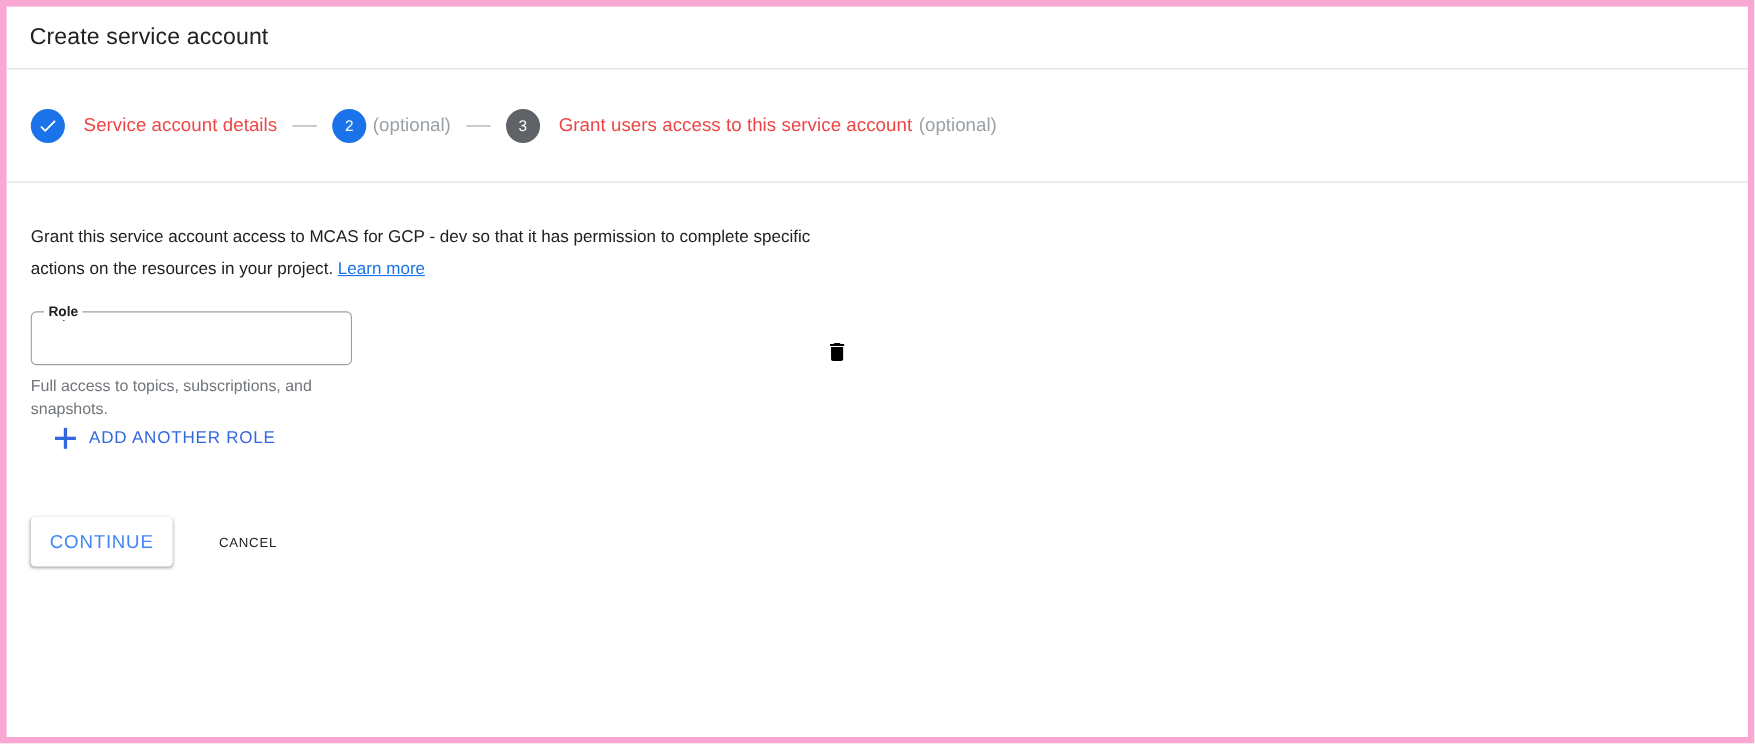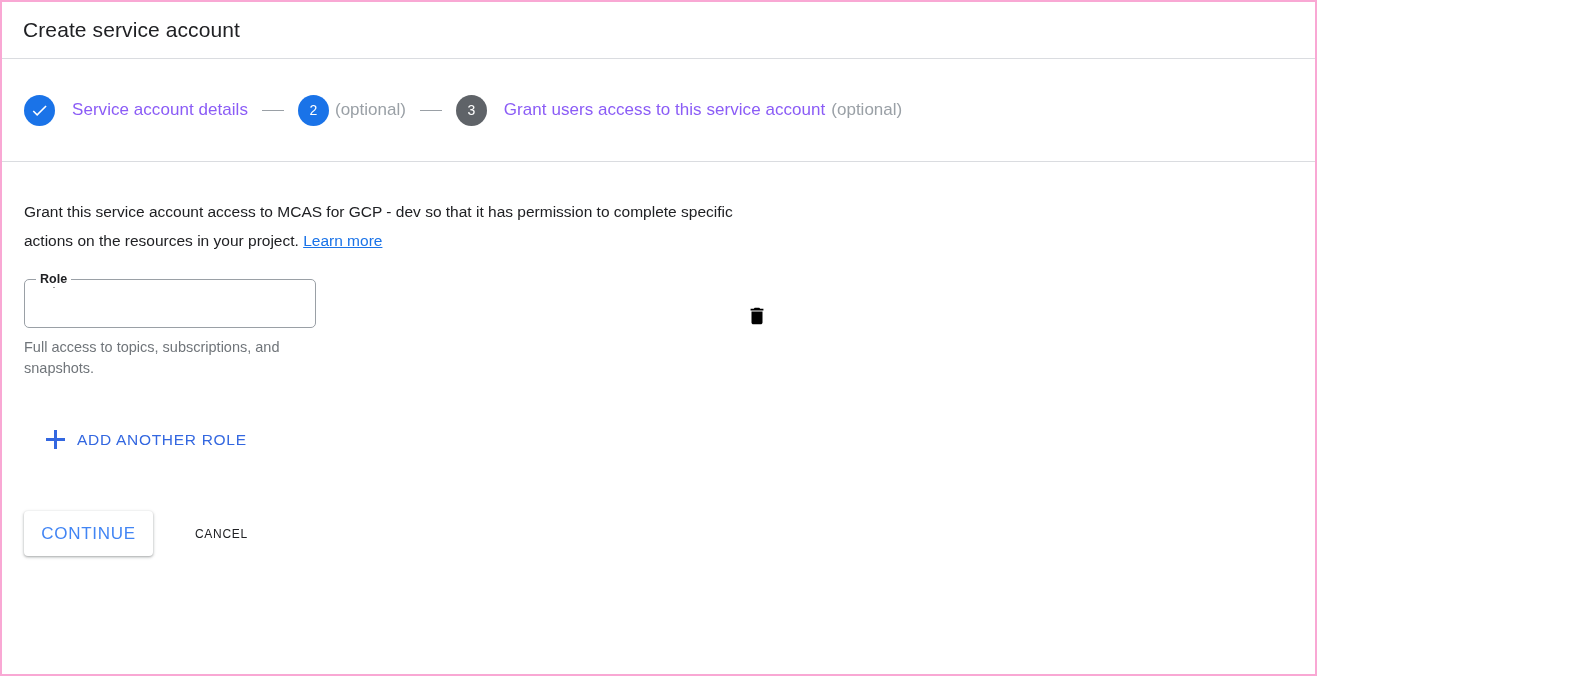--- a/index.html
+++ b/index.html
@@ -7,25 +7,25 @@
     padding: 0;
     background: #ffffff;
   }
   body {
     font-family: "Liberation Sans", sans-serif;
     -webkit-font-smoothing: antialiased;
   }
 
   .page {
     position: relative;
-    width: 1317px;
+    width: 1595px;
     height: 676px;
     box-sizing: border-box;
     background: #ffffff;
-    border: 2px solid #f9a8d4;
+    border: 6px solid #f9a8d4;
     overflow: hidden;
   }
 
   
   .header {
     height: 57px;
     box-sizing: border-box;
     display: flex;
     align-items: center;
     padding-left: 21px;
@@ -66,21 +66,21 @@
     line-height: 1;
   }
   .step-circle.done { background: #1a73e8; }
   .step-circle.active { background: #1a73e8; }
   .step-circle.inactive { background: #5f6368; }
   .step-circle svg { display: block; }
 
   .step-label {
     margin-left: 17px;
     font-size: 17px;
-    color: #8b5cf6;
+    color: #ef4444;
     letter-spacing: 0.05px;
   }
   .step-optional {
     color: #9aa0a6;
     margin-left: 6px;
     font-size: 17px;
   }
   .step-sep {
     display: inline-block;
     width: 22px;
@@ -179,21 +179,20 @@
     border: none;
     cursor: pointer;
     padding: 0;
   }
   .delete-btn svg { display: block; }
 
   
   .add-role {
     display: inline-flex;
     align-items: flex-end;
-    margin-top: 45px;
     margin-left: 14px;
     background: transparent;
     border: none;
     cursor: pointer;
     padding: 6px 8px;
     color: #3367e0;
   }
   .add-role .plus {
     position: relative;
     width: 19px;

